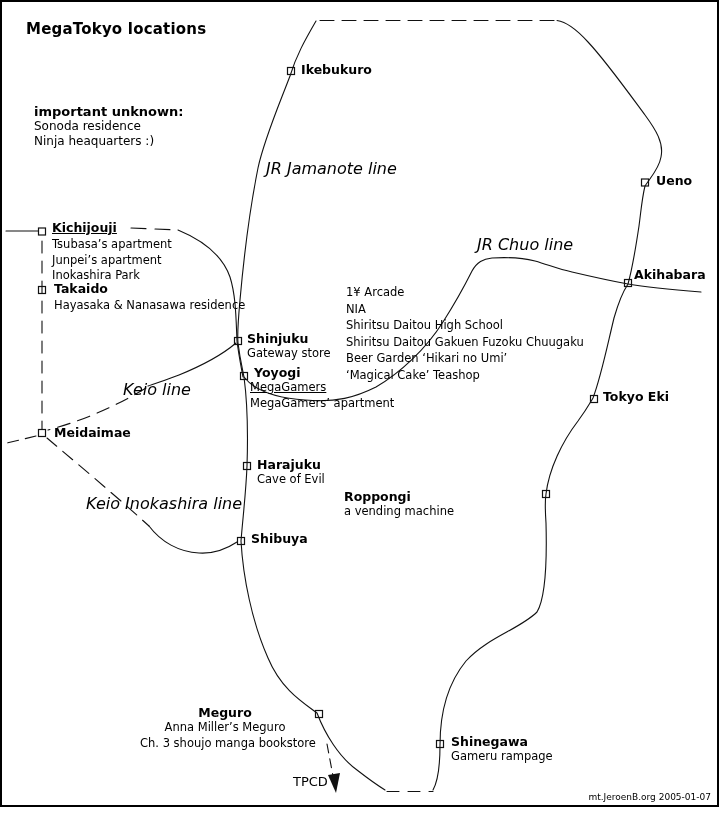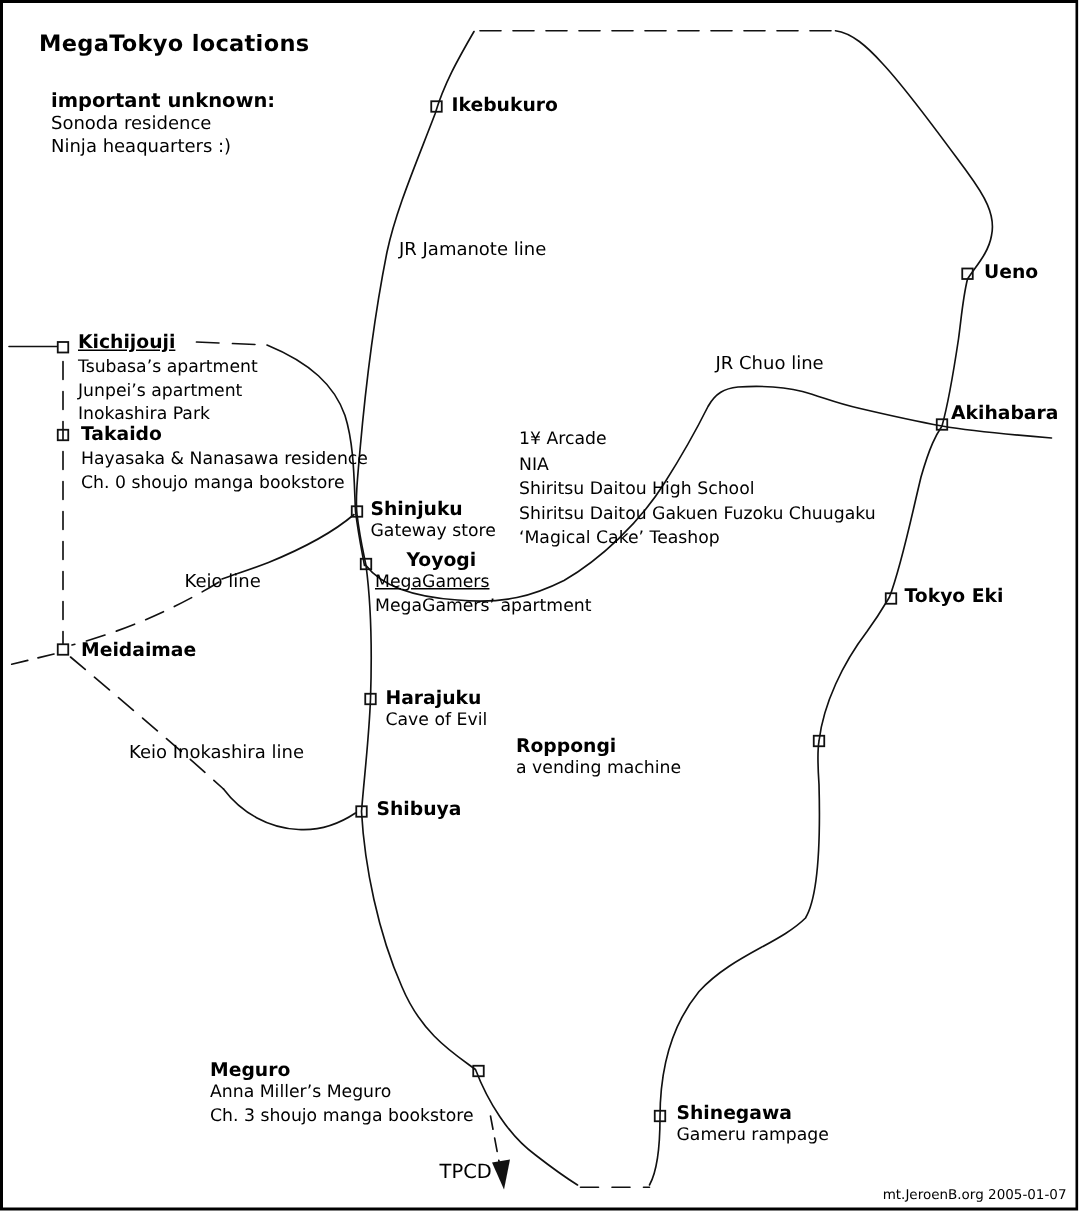--- a/index.html
+++ b/index.html
@@ -9,29 +9,29 @@
     font-family:"DejaVu Sans","Liberation Sans",sans-serif;
     -webkit-font-smoothing:antialiased;
   }
   .frame{
     position:absolute;left:0;top:0;width:719px;height:807px;
     border:2px solid #000;box-sizing:border-box;pointer-events:none;
   }
   .rail-svg{position:absolute;left:0;top:0;}
   .lbl{position:absolute;white-space:nowrap;}
   .title{font-size:15px;font-weight:bold;letter-spacing:.2px;}
-  .legend-header{font-size:13px;font-weight:bold;}
+  .legend-header{font-size:13px;font-weight:bold;margin-top:44px;}
   .legend-item{font-size:12px;line-height:15px;}
   .station{font-size:12.5px;font-weight:bold;}
   .station.u{text-decoration:underline;}
   .note{font-size:11.5px;line-height:15.5px;font-weight:normal;}
   .note.u{text-decoration:underline;}
-  .rail-label{font-size:12px;}
+  .rail-label{font-size:16px;font-style:italic;}
   .spot-list{font-size:11.5px;line-height:16.5px;}
-  .right-align{text-align:left;}
+  .right-align{text-align:center;}
   .tpcd{font-size:13px;}
   .credit{font-size:9px;}
 </style>
 </head>
 <body>
 
 <div class="canvas">
 
   <svg class="rail-svg" width="719" height="807" viewBox="0 0 719 807">
     <g stroke="#111111" stroke-width="1.1" fill="none" stroke-linecap="round">
@@ -121,30 +121,29 @@
   <div class="lbl" style="left:52px;top:220px">
     <div class="station u">Kichijouji</div>
     <div class="note" style="margin-top:2px">Tsubasa’s apartment</div>
     <div class="note">Junpei’s apartment</div>
     <div class="note">Inokashira Park</div>
   </div>
 
   <div class="lbl" style="left:54px;top:281px">
     <div class="station">Takaido</div>
     <div class="note" style="margin-top:2px">Hayasaka &amp; Nanasawa residence</div>
-    <div class="note">Ch. 0 shoujo manga bookstore</div>
   </div>
 
   <div class="lbl" style="left:247px;top:331px">
     <div class="station">Shinjuku</div>
     <div class="note">Gateway store</div>
   </div>
 
   <div class="lbl" style="left:250px;top:365px">
-    <div class="station" style="margin-left:21px">Yoyogi</div>
+    <div class="station" style="margin-left:4px">Yoyogi</div>
     <div class="note u">MegaGamers</div>
     <div class="note">MegaGamers’ apartment</div>
   </div>
 
   <div class="lbl" style="left:54px;top:425px">
     <div class="station">Meidaimae</div>
   </div>
 
   <div class="lbl" style="left:257px;top:457px">
     <div class="station">Harajuku</div>
@@ -174,20 +173,21 @@
   <div class="lbl" style="left:451px;top:734px">
     <div class="station">Shinegawa</div>
     <div class="note">Gameru rampage</div>
   </div>
 
   <div class="lbl spot-list" style="left:346px;top:284px">
     <div>1¥ Arcade</div>
     <div>NIA</div>
     <div>Shiritsu Daitou High School</div>
     <div>Shiritsu Daitou Gakuen Fuzoku Chuugaku</div>
+    <div>Beer Garden ‘Hikari no Umi’</div>
     <div>‘Magical Cake’ Teashop</div>
   </div>
 
   <div class="lbl tpcd" style="left:293px;top:774px">TPCD</div>
 
   <div class="lbl credit" style="right:8px;top:792px">mt.JeroenB.org 2005-01-07</div>
 
   <div class="frame"></div>
 </div>
 

